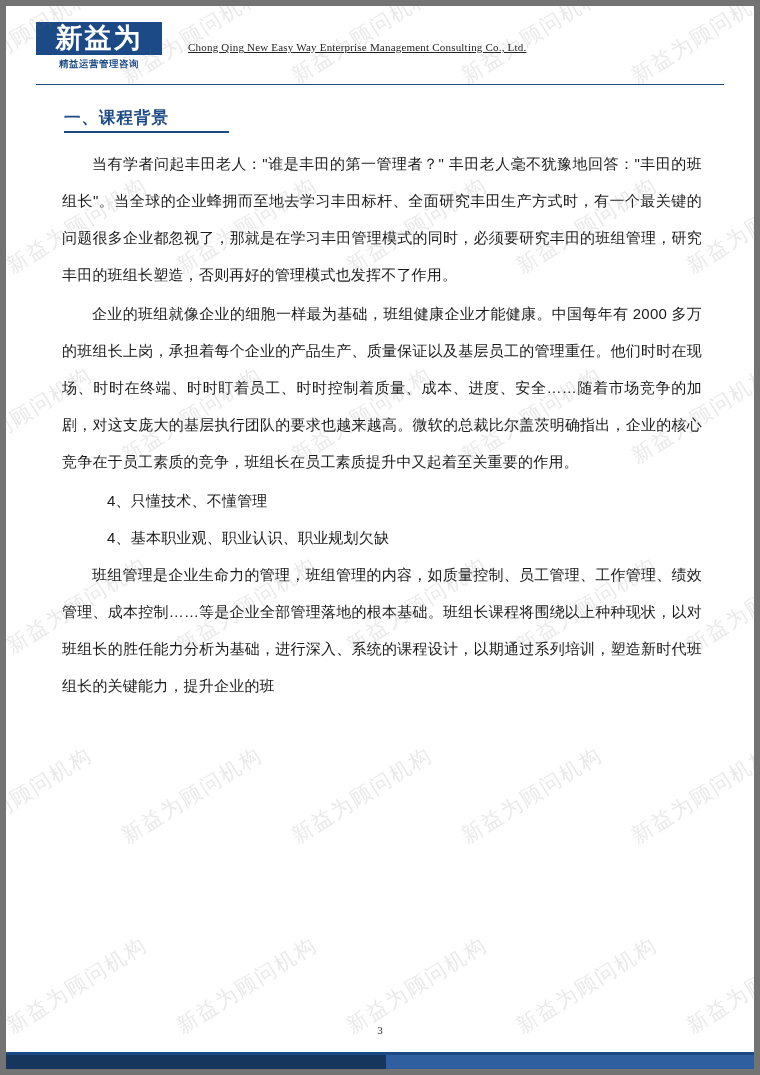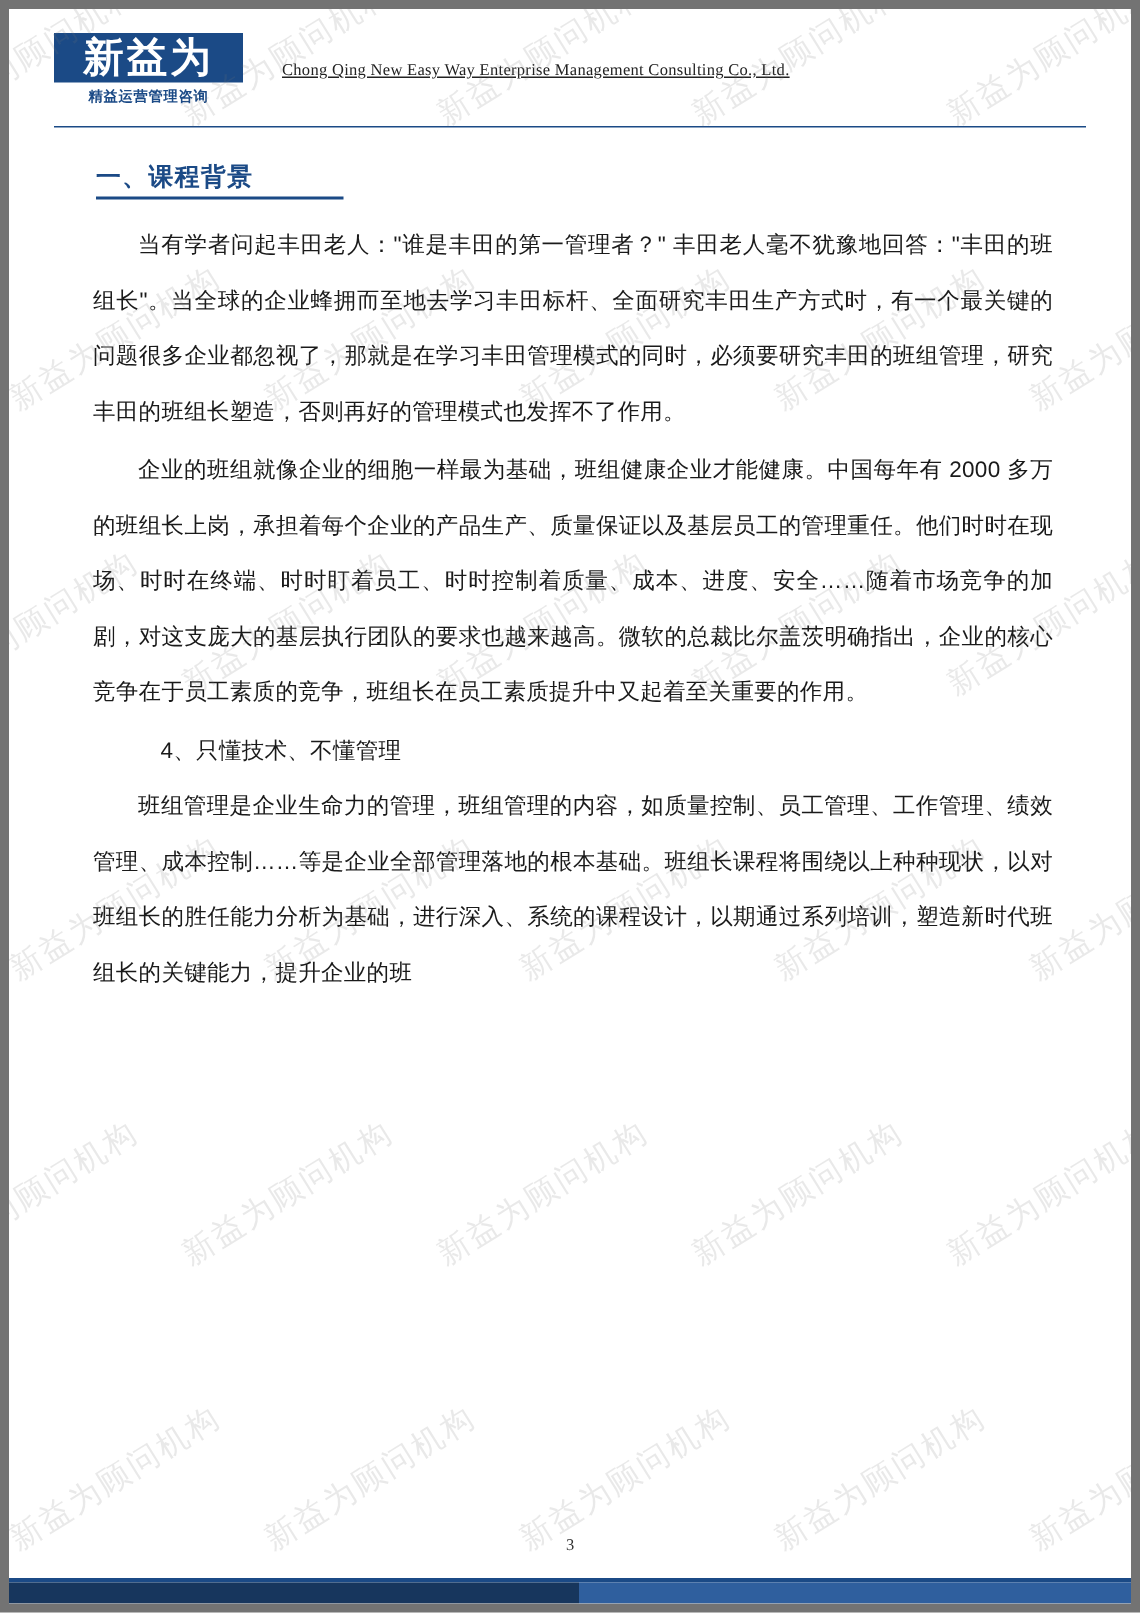--- a/index.html
+++ b/index.html
@@ -209,20 +209,21 @@
 
   <div class="section-title-wrap">
     <div class="section-title">一、课程背景</div>
     <div class="section-underline"></div>
   </div>
 
   <div class="content">
     <p class="para">当有学者问起丰田老人："谁是丰田的第一管理者？" 丰田老人毫不犹豫地回答："丰田的班组长"。当全球的企业蜂拥而至地去学习丰田标杆、全面研究丰田生产方式时，有一个最关键的问题很多企业都忽视了，那就是在学习丰田管理模式的同时，必须要研究丰田的班组管理，研究丰田的班组长塑造，否则再好的管理模式也发挥不了作用。</p>
     <p class="para">企业的班组就像企业的细胞一样最为基础，班组健康企业才能健康。中国每年有 2000 多万的班组长上岗，承担着每个企业的产品生产、质量保证以及基层员工的管理重任。他们时时在现场、时时在终端、时时盯着员工、时时控制着质量、成本、进度、安全……随着市场竞争的加剧，对这支庞大的基层执行团队的要求也越来越高。微软的总裁比尔盖茨明确指出，企业的核心竞争在于员工素质的竞争，班组长在员工素质提升中又起着至关重要的作用。</p>
     <p class="list-item">4、只懂技术、不懂管理</p>
+    <p class="list-item">4、基本职业观、职业认识、职业规划欠缺</p>
     <p class="para">班组管理是企业生命力的管理，班组管理的内容，如质量控制、员工管理、工作管理、绩效管理、成本控制……等是企业全部管理落地的根本基础。班组长课程将围绕以上种种现状，以对班组长的胜任能力分析为基础，进行深入、系统的课程设计，以期通过系列培训，塑造新时代班组长的关键能力，提升企业的班</p>
   </div>
 
   <div class="page-number">3</div>
 
   <div class="footer-bar">
     <div class="band-light"></div>
     <div class="band-dark"></div>
     <div class="band-right"></div>
   </div>

